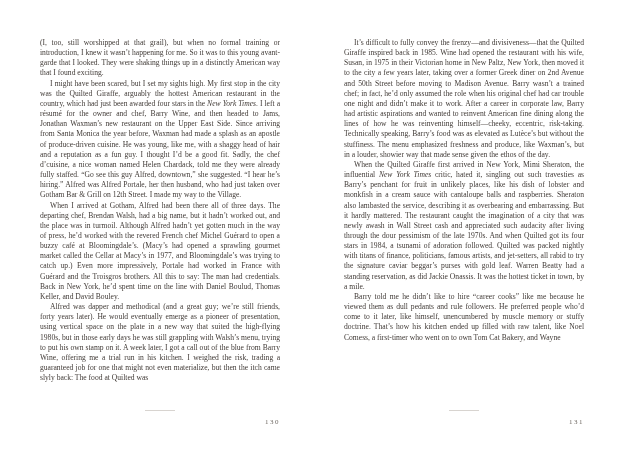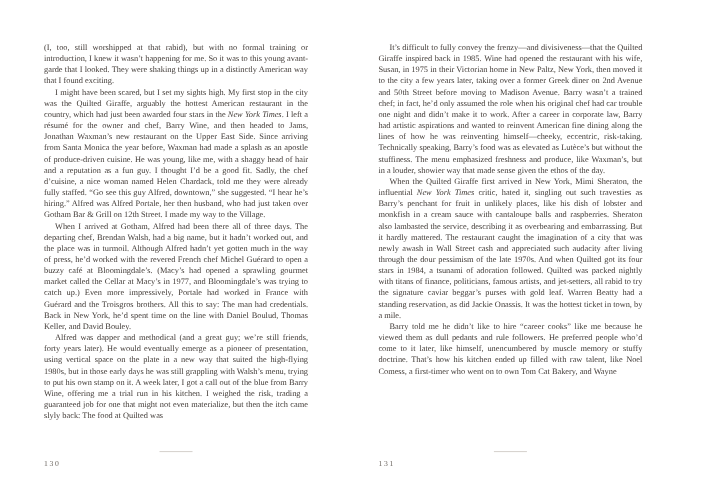--- a/index.html
+++ b/index.html
@@ -21,35 +21,35 @@
   .page-text{
     color:var(--ink);
     font-size:7.6px;
     line-height:10.15px;
     text-align:justify;
     text-justify:inter-word;
   }
   p.para{margin:0;padding:0;}
   p.para.indent{text-indent:10px;}
   .it{font-style:italic;}
-  .folio{position:absolute;top:372px;left:0;width:100%;text-align:left;}
+  .folio{position:absolute;top:372px;left:0;width:100%;text-align:right;}
   .folio-rule{width:30px;height:1px;background:var(--rule);margin:0 auto 7px auto;}
   .folio-num{
     font-size:7px;color:var(--folio);letter-spacing:1.5px;
     font-family:"Liberation Serif","DejaVu Serif",serif;
   }
 </style>
 </head>
 <body>
 
 <div class="spread">
 
   <section class="page left">
     <div class="page-text">
-        <p class="para"><span>(I, too, still worshipped at that rabid), but with no formal training or introduction, I knew it wasn’t happening for me. So it was to this young avant-garde that I looked. They were shaking things up in a distinctly American way that I found exciting.</span></p>
+        <p class="para"><span>(I, too, still worshipped at that grail), but when no formal training or introduction, I knew it wasn’t happening for me. So it was to this young avant-garde that I looked. They were shaking things up in a distinctly American way that I found exciting.</span></p>
         <p class="para indent"><span>I might have been scared, but I set my sights high. My first stop in the city was the Quilted Giraffe, arguably the hottest American restaurant in the country, which had just been awarded four stars in the </span><span class="it">New York Times</span><span>. I left a résumé for the owner and chef, Barry Wine, and then headed to Jams, Jonathan Waxman’s new restaurant on the Upper East Side. Since arriving from Santa Monica the year before, Waxman had made a splash as an apostle of produce-driven cuisine. He was young, like me, with a shaggy head of hair and a reputation as a fun guy. I thought I’d be a good fit. Sadly, the chef d’cuisine, a nice woman named Helen Chardack, told me they were already fully staffed. “Go see this guy Alfred, downtown,” she suggested. “I hear he’s hiring.” Alfred was Alfred Portale, her then husband, who had just taken over Gotham Bar &amp; Grill on 12th Street. I made my way to the Village.</span></p>
         <p class="para indent"><span>When I arrived at Gotham, Alfred had been there all of three days. The departing chef, Brendan Walsh, had a big name, but it hadn’t worked out, and the place was in turmoil. Although Alfred hadn’t yet gotten much in the way of press, he’d worked with the revered French chef Michel Guérard to open a buzzy café at Bloomingdale’s. (Macy’s had opened a sprawling gourmet market called the Cellar at Macy’s in 1977, and Bloomingdale’s was trying to catch up.) Even more impressively, Portale had worked in France with Guérard and the Troisgros brothers. All this to say: The man had credentials. Back in New York, he’d spent time on the line with Daniel Boulud, Thomas Keller, and David Bouley.</span></p>
         <p class="para indent"><span>Alfred was dapper and methodical (and a great guy; we’re still friends, forty years later). He would eventually emerge as a pioneer of presentation, using vertical space on the plate in a new way that suited the high-flying 1980s, but in those early days he was still grappling with Walsh’s menu, trying to put his own stamp on it. A week later, I got a call out of the blue from Barry Wine, offering me a trial run in his kitchen. I weighed the risk, trading a guaranteed job for one that might not even materialize, but then the itch came slyly back: The food at Quilted was</span></p>
       </div>
     <footer class="folio">
       <div class="folio-rule"></div>
       <div class="folio-num">130</div>
     </footer>
   </section>
 

